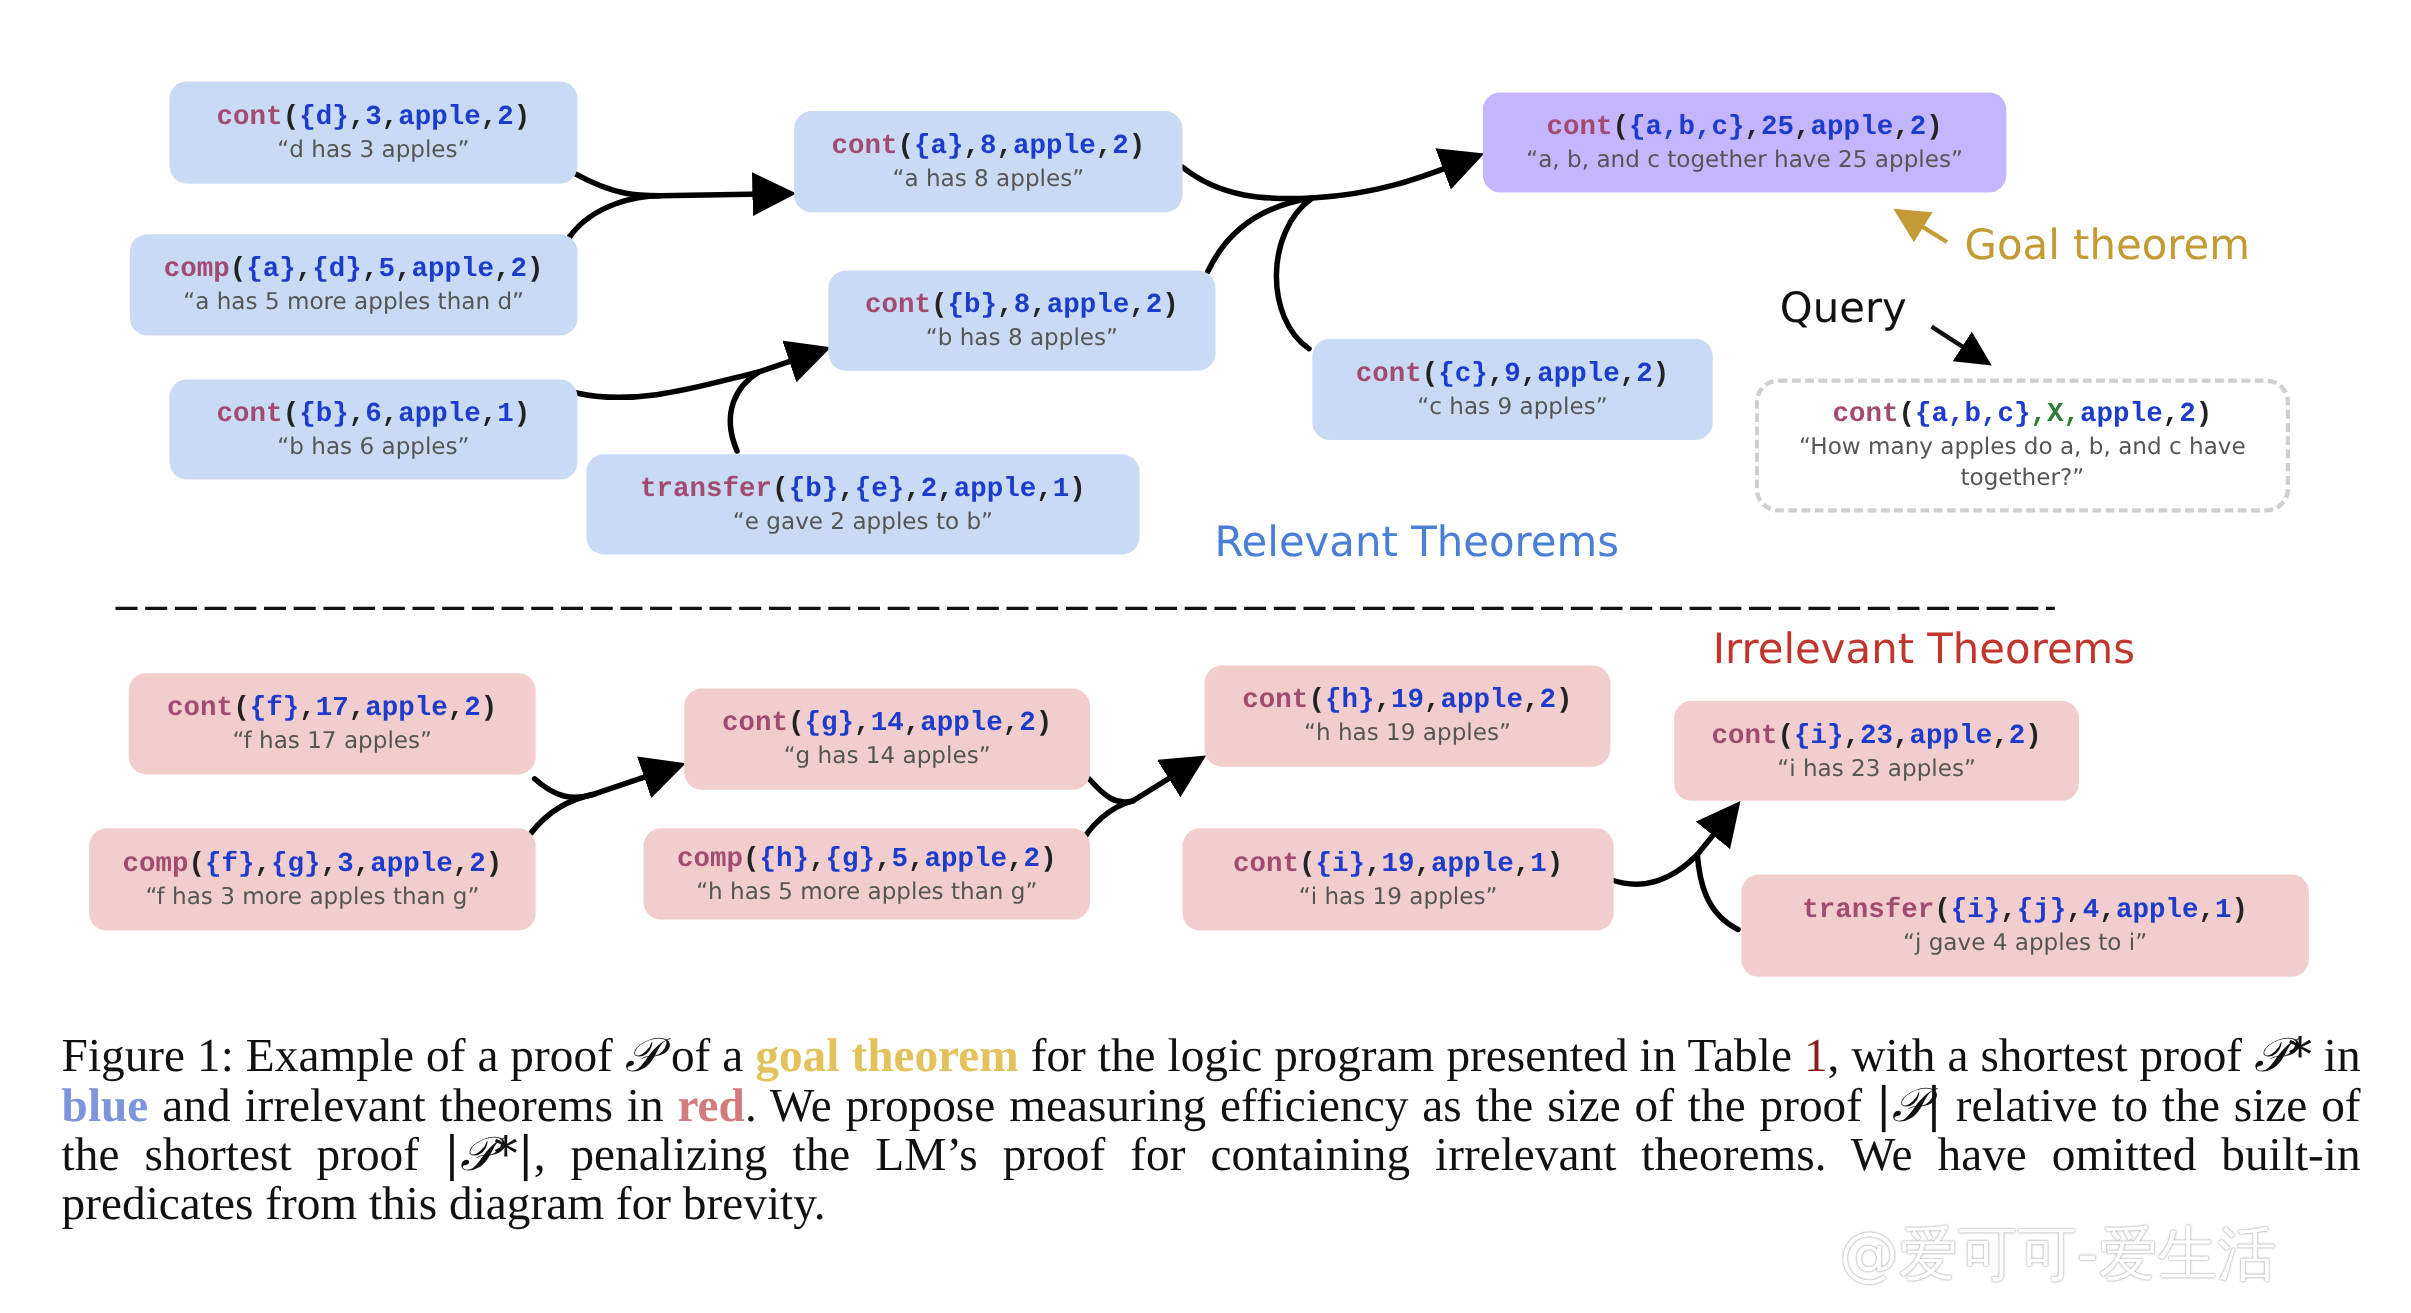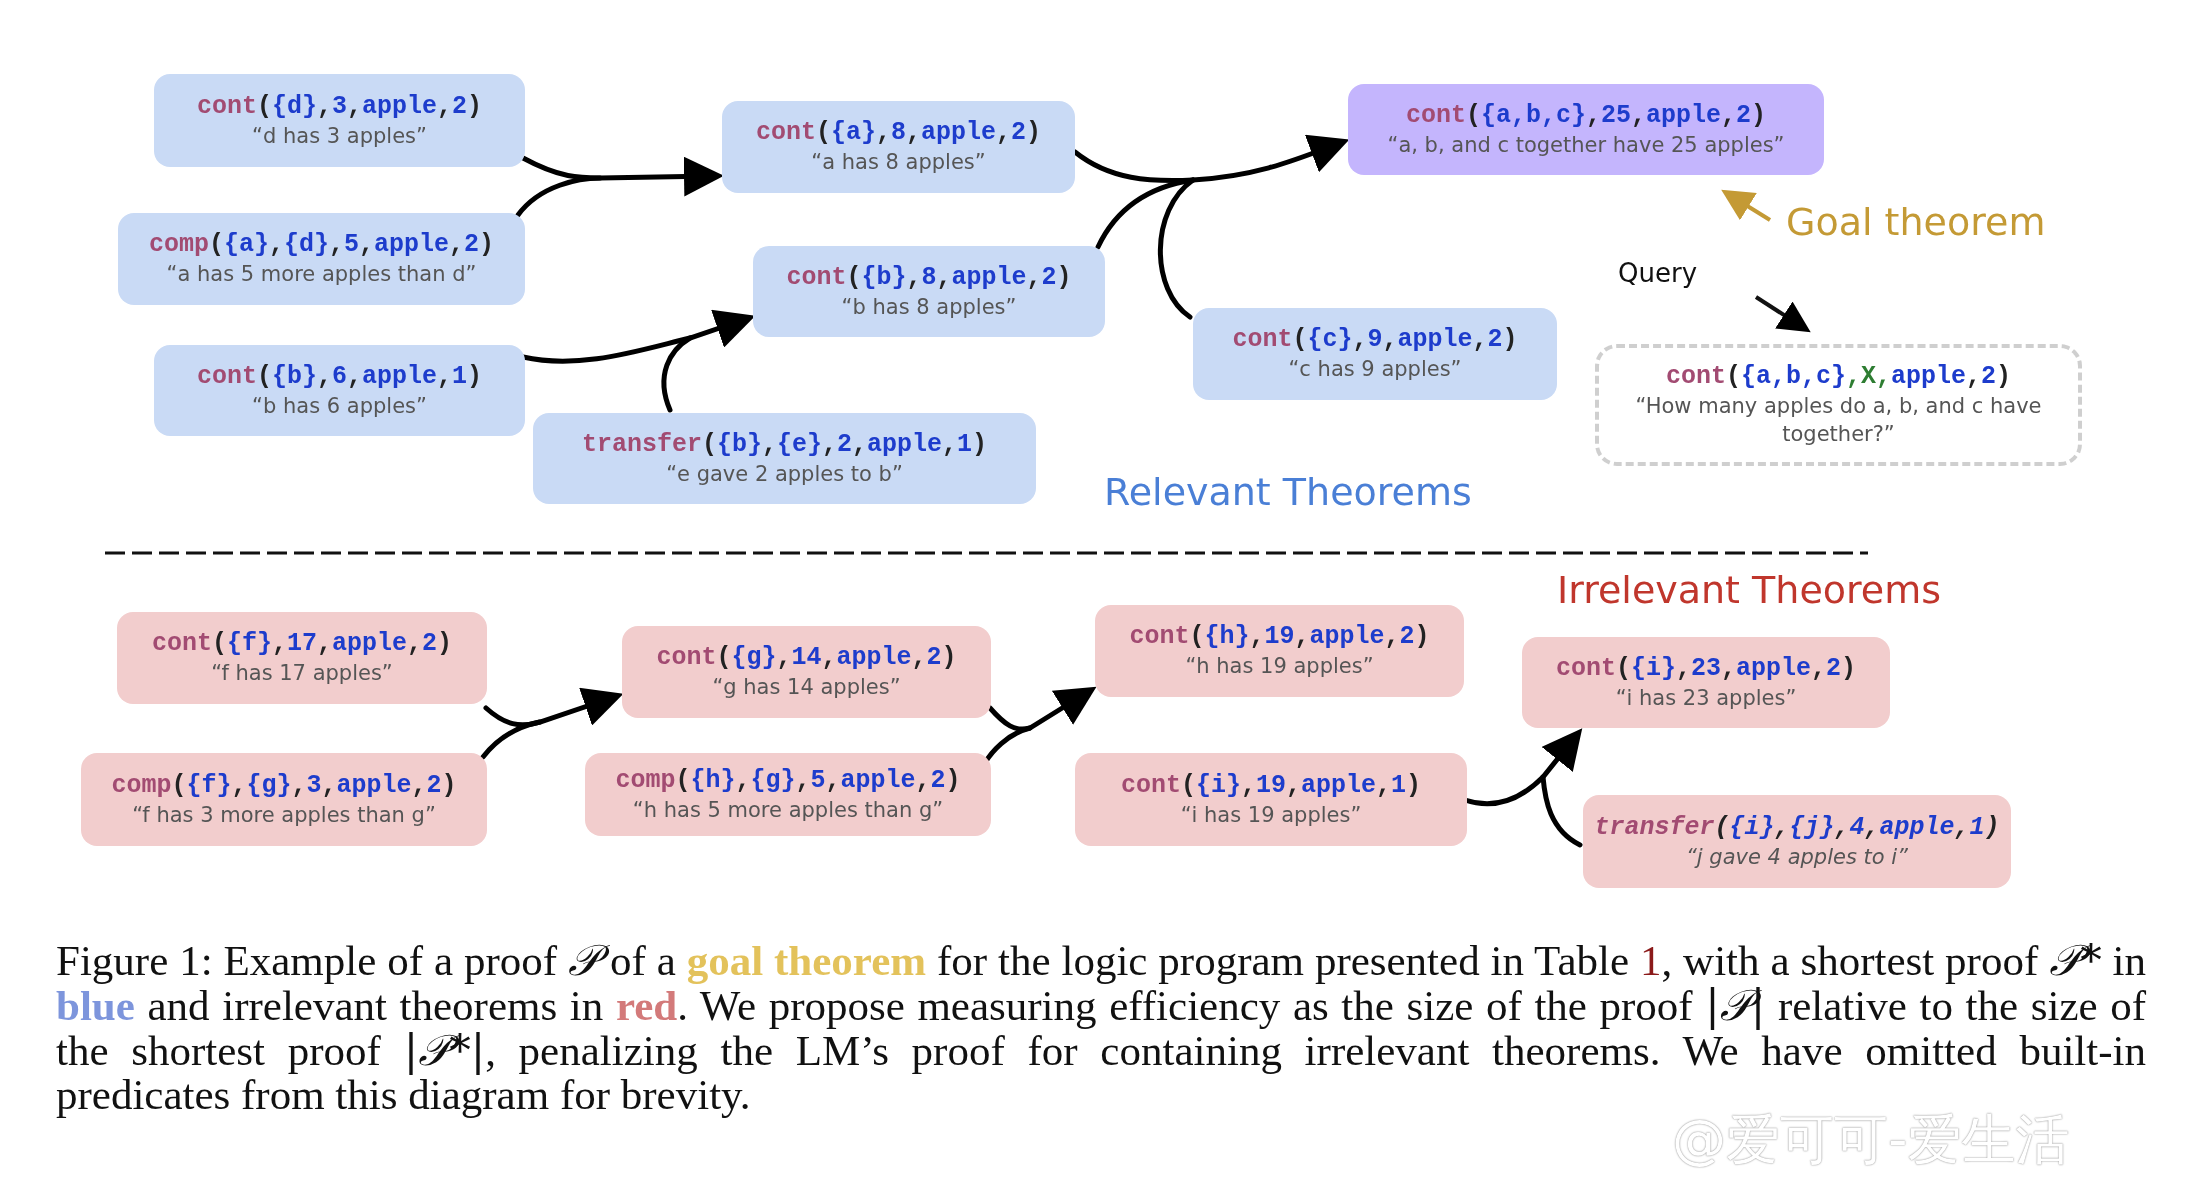--- a/index.html
+++ b/index.html
@@ -18,21 +18,21 @@
   .term { font-family: "Liberation Mono", "DejaVu Sans Mono", monospace; font-weight: bold; font-size: 25px; line-height: 30px; color: #222; white-space: nowrap; }
   .term .pred { color: #a24b72; }
   .term .arg { color: #1d3ccc; }
   .term .var { color: #2e7d32; }
   .term .punc { color: #222; }
   .desc { font-family: "DejaVu Sans", sans-serif; font-size: 21px; line-height: 28px; color: #555; }
   .label { position: absolute; white-space: nowrap; font-family: "DejaVu Sans", sans-serif; }
   .label.relevant-title { color: #4a7fd6; font-size: 38px; }
   .label.irrelevant-title { color: #c0362c; font-size: 38px; }
   .label.goal-title { color: #c49a35; font-size: 38px; }
-  .label.query-title { color: #111; font-size: 26px; }
+  .label.query-title { color: #111; font-size: 38px; }
   #caption {
     position: absolute; left: 56px; top: 938px; width: 2090px;
     font-family: "Liberation Serif", "DejaVu Serif", serif; font-size: 43px; line-height: 44px; color: #111;
     text-align: justify; text-align-last: left;
   }
   #caption .gold { color: #e3c25b; font-weight: bold; }
   #caption .blue { color: #7d95dc; font-weight: bold; }
   #caption .red { color: #d37a7a; font-weight: bold; }
   #caption .ref { color: #8b1a1a; }
   #caption .script { font-family: "DejaVu Serif", serif; font-style: italic; }
@@ -130,21 +130,21 @@
       <div class="desc">“h has 19 apples”</div>
     </div>
   <div class="node irrelevant" style="left:1075px;top:753px;width:392px;height:93px;">
       <div class="term"><span class="pred">cont</span><span class="punc">(</span><span class="arg">{i}</span><span class="punc">,</span><span class="arg">19</span><span class="punc">,</span><span class="arg">apple</span><span class="punc">,</span><span class="arg">1</span><span class="punc">)</span></div>
       <div class="desc">“i has 19 apples”</div>
     </div>
   <div class="node irrelevant" style="left:1522px;top:637px;width:368px;height:91px;">
       <div class="term"><span class="pred">cont</span><span class="punc">(</span><span class="arg">{i}</span><span class="punc">,</span><span class="arg">23</span><span class="punc">,</span><span class="arg">apple</span><span class="punc">,</span><span class="arg">2</span><span class="punc">)</span></div>
       <div class="desc">“i has 23 apples”</div>
     </div>
-  <div class="node irrelevant" style="left:1583px;top:795px;width:428px;height:93px;font-style:italic;">
+  <div class="node irrelevant" style="left:1583px;top:795px;width:516px;height:93px;">
       <div class="term"><span class="pred">transfer</span><span class="punc">(</span><span class="arg">{i}</span><span class="punc">,</span><span class="arg">{j}</span><span class="punc">,</span><span class="arg">4</span><span class="punc">,</span><span class="arg">apple</span><span class="punc">,</span><span class="arg">1</span><span class="punc">)</span></div>
       <div class="desc">“j gave 4 apples to i”</div>
     </div>
 
   <div class="label goal-title" style="left:1786px;top:200px;">Goal theorem</div>
   <div class="label query-title" style="left:1618px;top:258px;">Query</div>
   <div class="label relevant-title" style="left:1104px;top:470px;">Relevant Theorems</div>
   <div class="label irrelevant-title" style="left:1557px;top:568px;">Irrelevant Theorems</div>
 
   <div id="caption"><span>Figure 1: Example of a proof </span><span class="script">𝒫</span><span> of a </span><span class="gold">goal theorem</span><span> for the logic program presented in Table </span><span class="ref">1</span><span>, with a shortest proof </span><span class="script">𝒫*</span><span> in </span><span class="blue">blue</span><span> and irrelevant theorems in </span><span class="red">red</span><span>. We propose measuring efficiency as the size of the proof </span><span class="script">|𝒫|</span><span> relative to the size of the shortest proof </span><span class="script">|𝒫*|</span><span>, penalizing the LM’s proof for containing irrelevant theorems. We have omitted built-in predicates from this diagram for brevity.</span></div>

